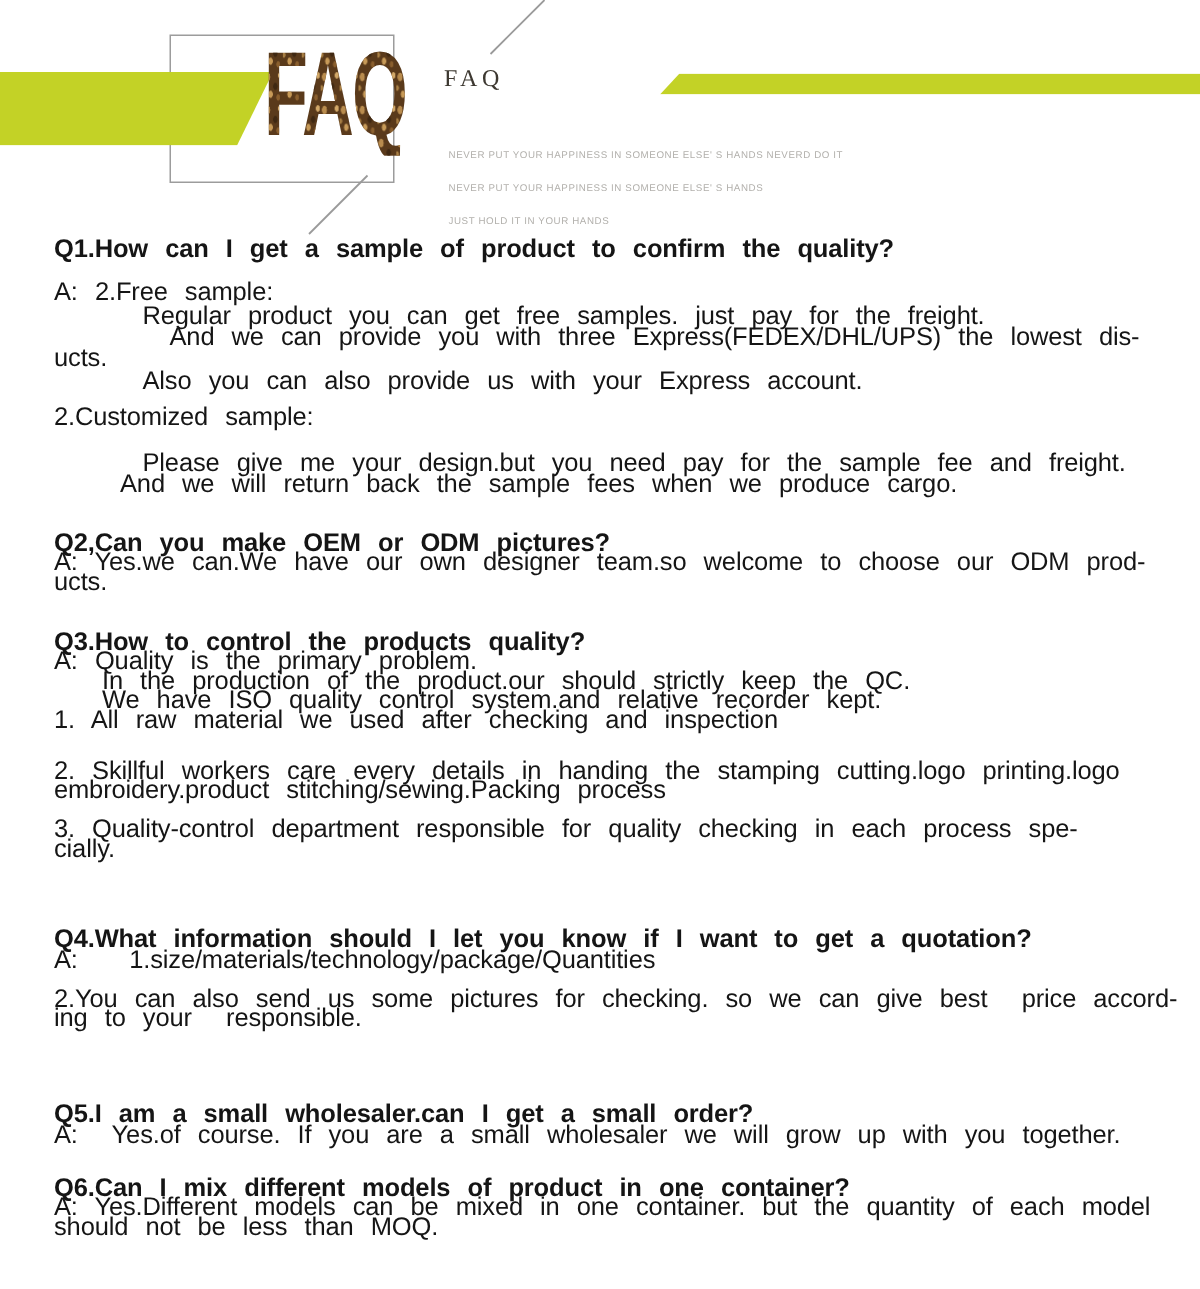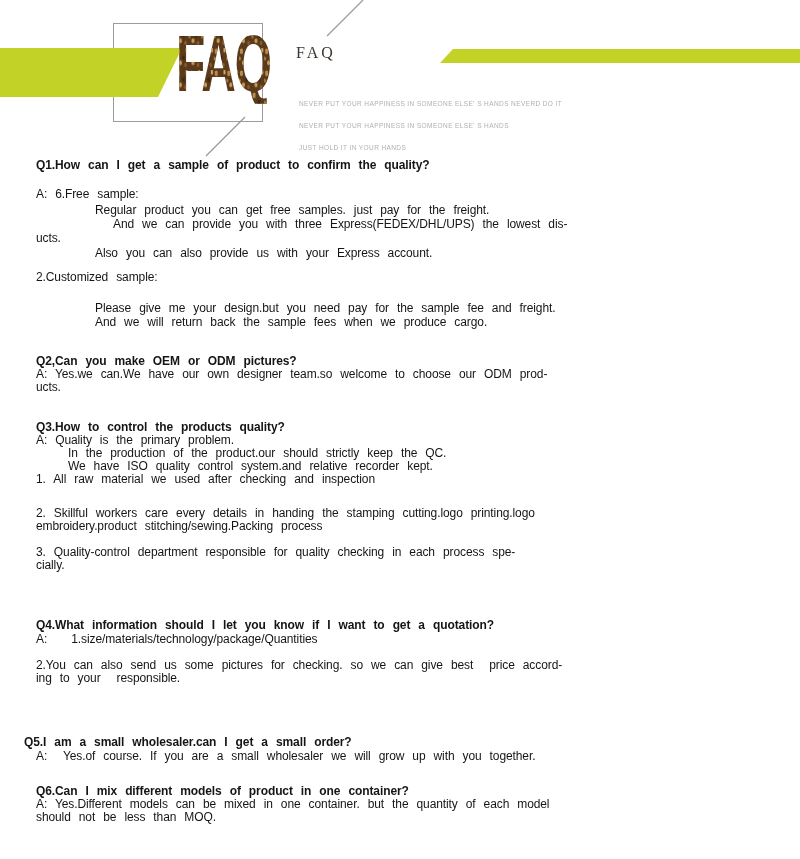--- a/index.html
+++ b/index.html
@@ -48,21 +48,21 @@
   }
   .motto{
     position:absolute;left:299px;top:86px;z-index:3;
     font-size:6.5px;line-height:7.2px;letter-spacing:0.4px;
     color:#b2b0ac;white-space:pre;
   }
   .hdr-lines{position:absolute;left:0;top:0;z-index:3;pointer-events:none;}
   
   .ln{
     position:absolute;white-space:pre;
-    font-size:12px;line-height:15px;color:#151515;
+    font-size:17px;line-height:15px;color:#151515;
     word-spacing:0.4em;letter-spacing:-0.1px;
   }
   .q{font-weight:bold;}
 </style>
 </head>
 <body>
 
 <div class="band-left"></div>
 <div class="band-right"></div>
 <div class="faq-box"></div>
@@ -75,46 +75,46 @@
   <div>NEVER PUT YOUR HAPPINESS IN SOMEONE ELSE' S HANDS</div>
   <div>JUST HOLD IT IN YOUR HANDS</div>
 </div>
 
 <svg class="hdr-lines" width="800" height="170">
   <line x1="363" y1="0" x2="327" y2="36" stroke="#9a9a9a" stroke-width="1.2"></line>
   <line x1="245" y1="117" x2="206" y2="156" stroke="#9a9a9a" stroke-width="1.2"></line>
 </svg>
 
 <div class="ln q" style="top:158px;left:36px">Q1.How can I get a sample of product to confirm the quality?</div>
-<div class="ln" style="top:187px;left:36px">A: 6.Free sample:</div>
+<div class="ln" style="top:187px;left:36px">A: 2.Free sample:</div>
 <div class="ln" style="top:203px;left:95px">Regular product you can get free samples. just pay for the freight.</div>
 <div class="ln" style="top:217px;left:113px">And we can provide you with three Express(FEDEX/DHL/UPS) the lowest dis-</div>
 <div class="ln" style="top:231px;left:36px">ucts.</div>
 <div class="ln" style="top:246px;left:95px">Also you can also provide us with your Express account.</div>
 <div class="ln" style="top:270px;left:36px">2.Customized sample:</div>
 <div class="ln" style="top:301px;left:95px">Please give me your design.but you need pay for the sample fee and freight.</div>
-<div class="ln" style="top:315px;left:95px">And we will return back the sample fees when we produce cargo.</div>
+<div class="ln" style="top:315px;left:80px">And we will return back the sample fees when we produce cargo.</div>
 
 <div class="ln q" style="top:354px;left:36px">Q2,Can you make OEM or ODM pictures?</div>
 <div class="ln" style="top:367px;left:36px">A: Yes.we can.We have our own designer team.so welcome to choose our ODM prod-</div>
 <div class="ln" style="top:380px;left:36px">ucts.</div>
 
 <div class="ln q" style="top:420px;left:36px">Q3.How to control the products quality?</div>
 <div class="ln" style="top:433px;left:36px">A: Quality is the primary problem.</div>
 <div class="ln" style="top:446px;left:68px">In the production of the product.our should strictly keep the QC.</div>
 <div class="ln" style="top:459px;left:68px">We have ISO quality control system.and relative recorder kept.</div>
 <div class="ln" style="top:472px;left:36px">1. All raw material we used after checking and inspection</div>
 <div class="ln" style="top:506px;left:36px">2. Skillful workers care every details in handing the stamping cutting.logo printing.logo</div>
 <div class="ln" style="top:519px;left:36px">embroidery.product stitching/sewing.Packing process</div>
 <div class="ln" style="top:545px;left:36px">3. Quality-control department responsible for quality checking in each process spe-</div>
 <div class="ln" style="top:558px;left:36px">cially.</div>
 
 <div class="ln q" style="top:618px;left:36px">Q4.What information should I let you know if I want to get a quotation?</div>
 <div class="ln" style="top:632px;left:36px">A:   1.size/materials/technology/package/Quantities</div>
 <div class="ln" style="top:658px;left:36px">2.You can also send us some pictures for checking. so we can give best  price accord-</div>
 <div class="ln" style="top:671px;left:36px">ing to your  responsible.</div>
 
-<div class="ln q" style="top:735px;left:24px">Q5.I am a small wholesaler.can I get a small order?</div>
+<div class="ln q" style="top:735px;left:36px">Q5.I am a small wholesaler.can I get a small order?</div>
 <div class="ln" style="top:749px;left:36px">A:  Yes.of course. If you are a small wholesaler we will grow up with you together.</div>
 
 <div class="ln q" style="top:784px;left:36px">Q6.Can I mix different models of product in one container?</div>
 <div class="ln" style="top:797px;left:36px">A: Yes.Different models can be mixed in one container. but the quantity of each model</div>
 <div class="ln" style="top:810px;left:36px">should not be less than MOQ.</div>
 
 </body></html>

